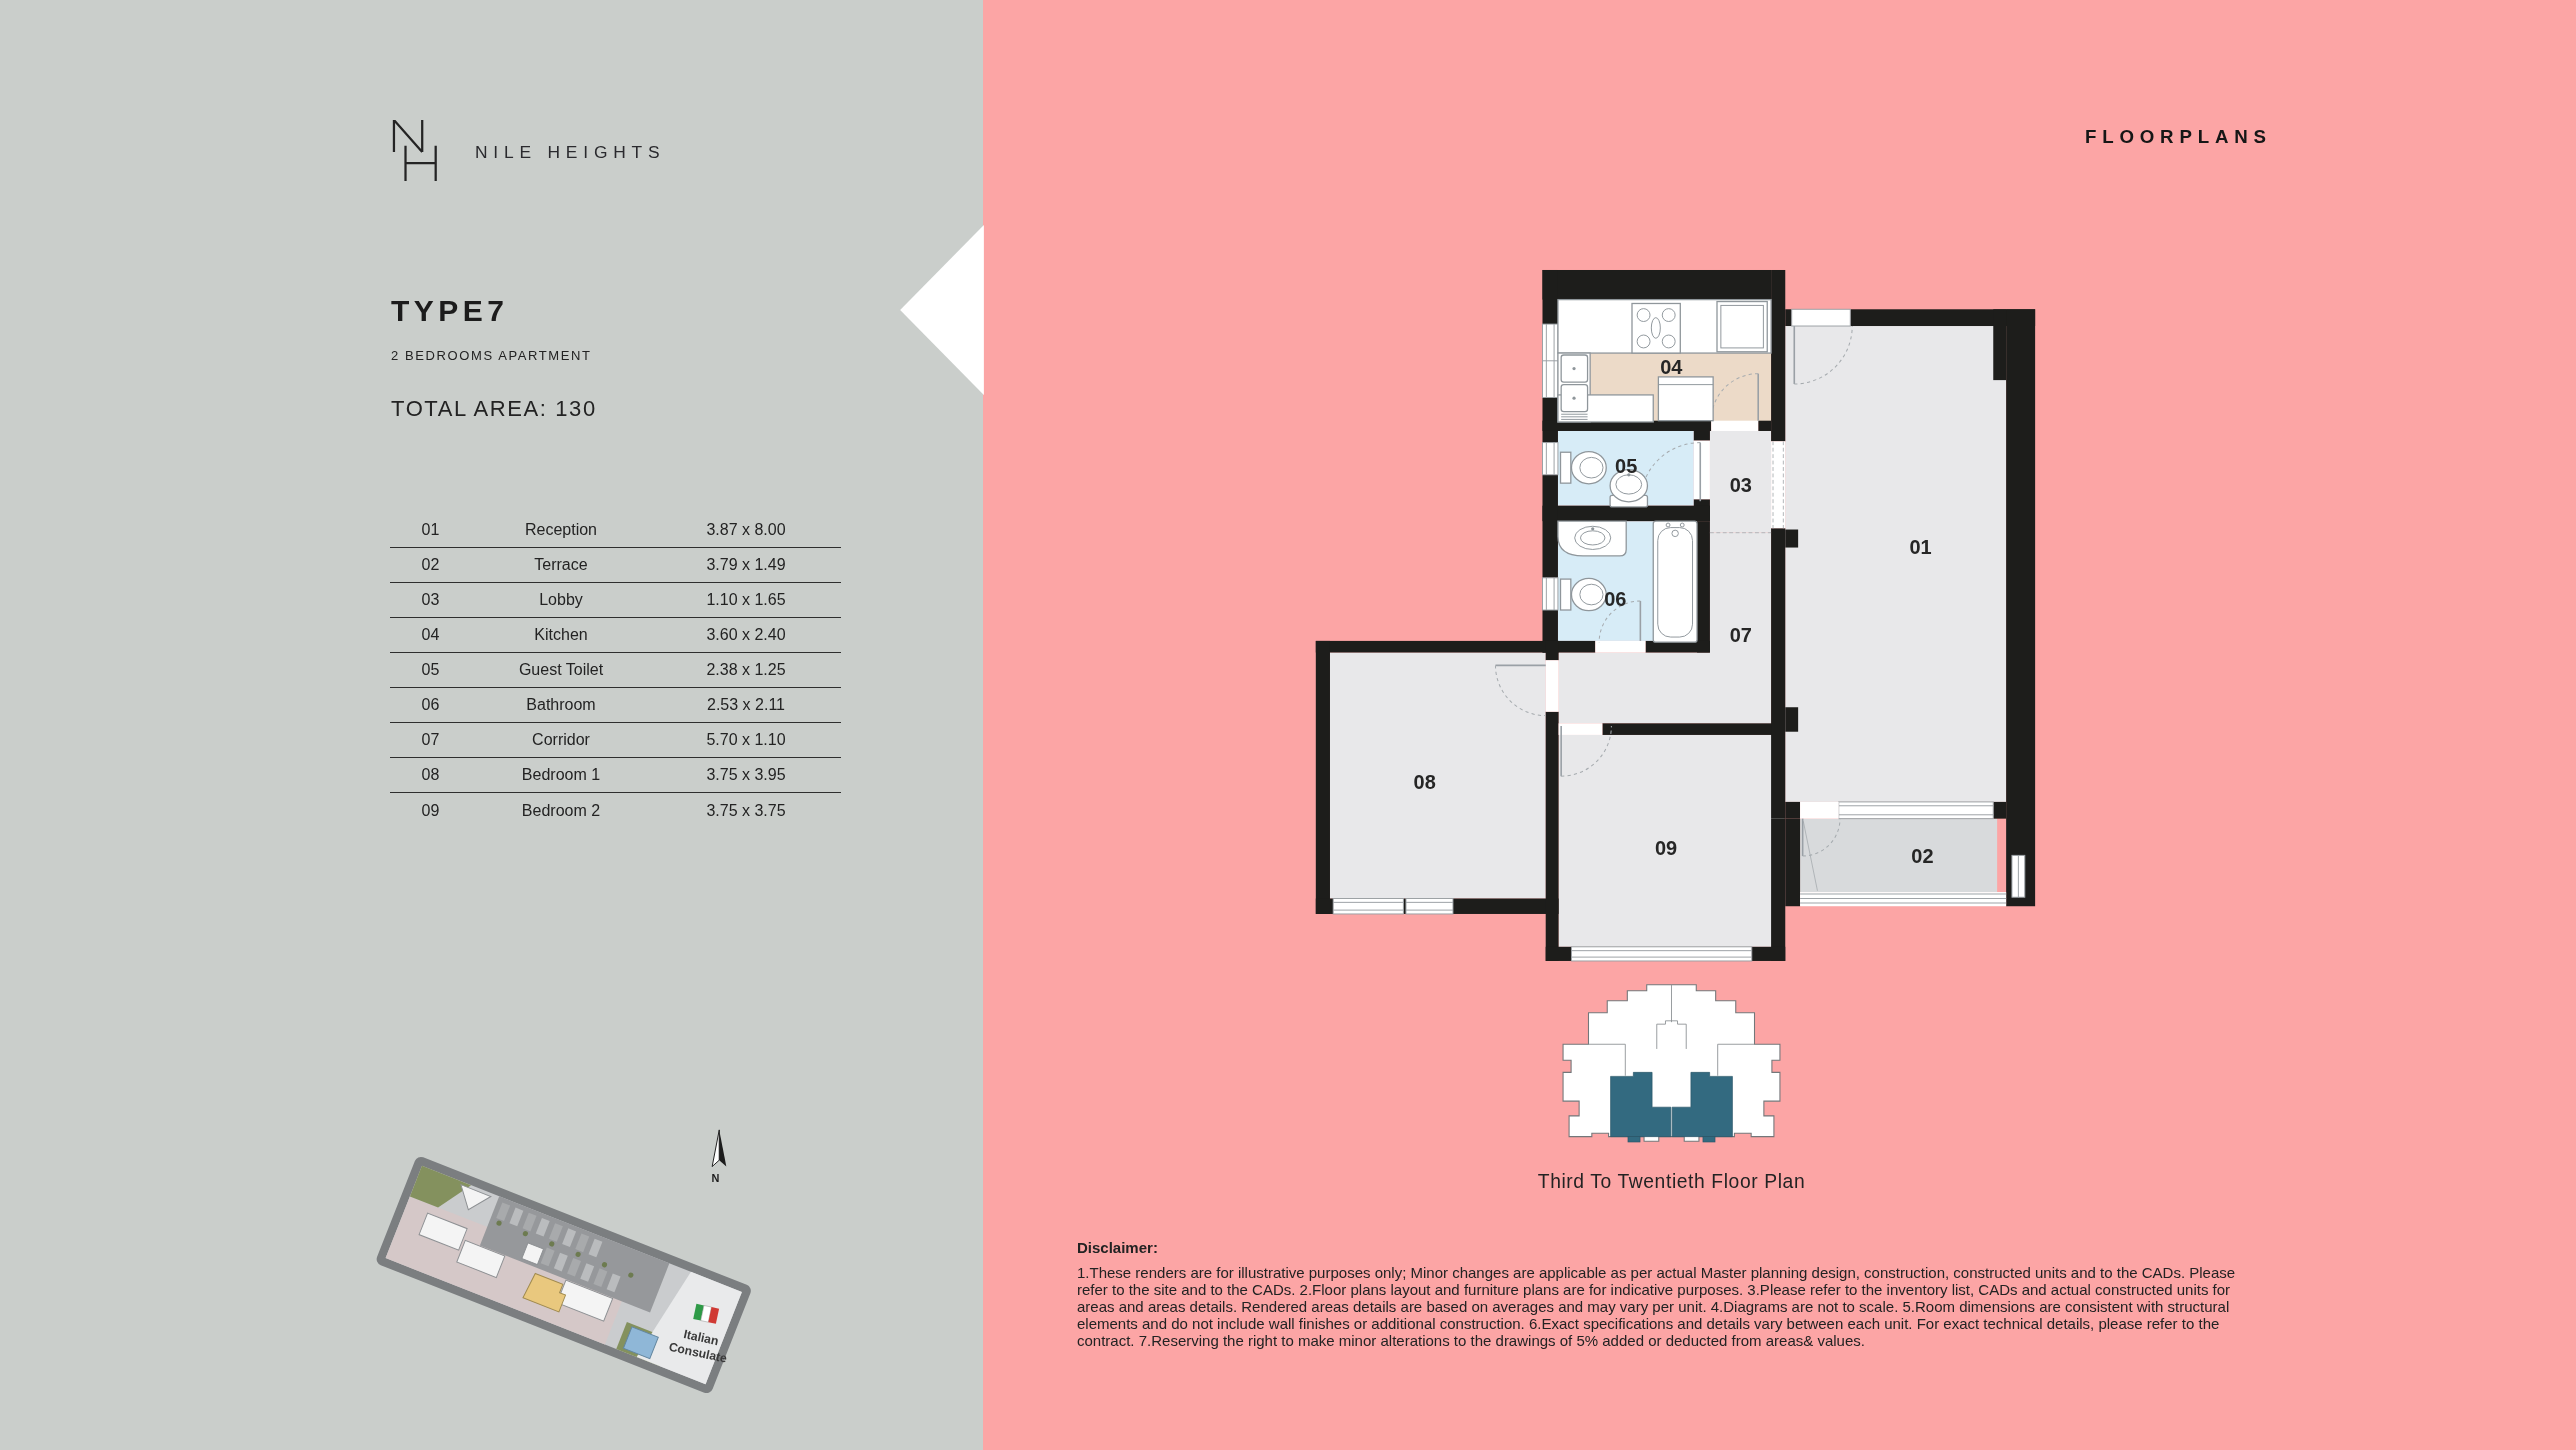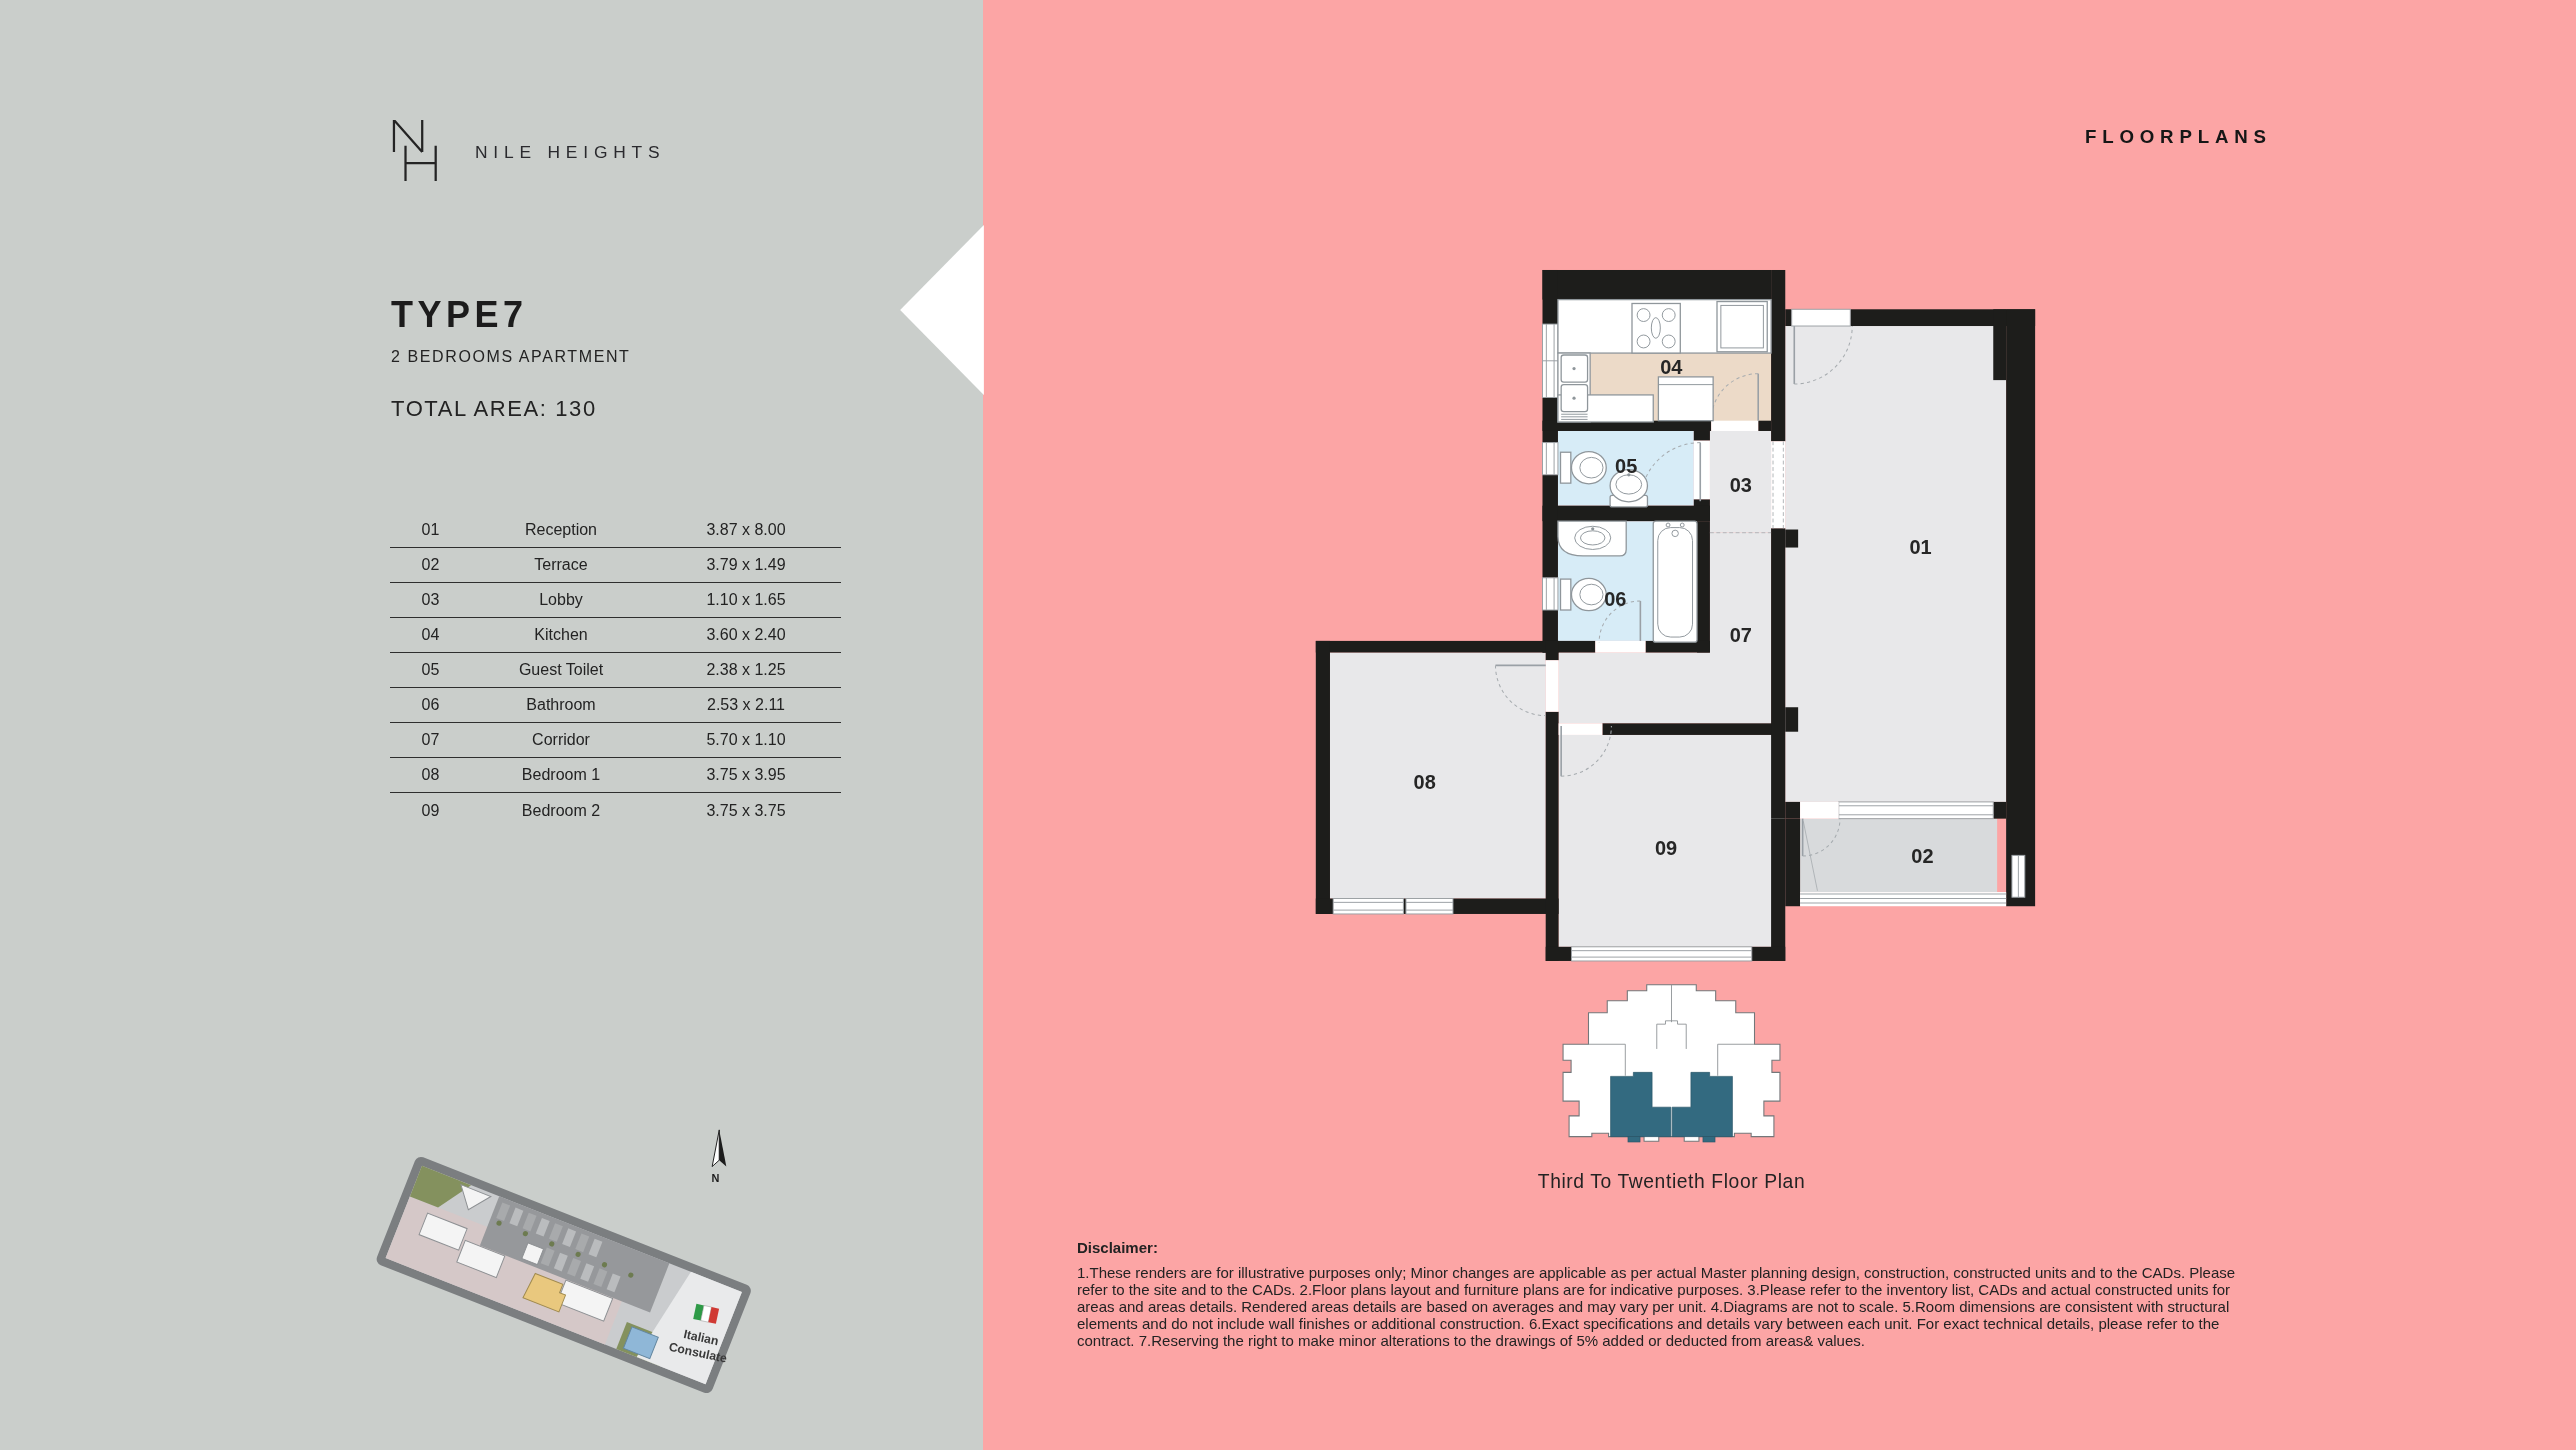--- a/index.html
+++ b/index.html
@@ -10,22 +10,22 @@
     --site_parking:#96989b; --site_green:#84915e; --site_yellow:#e9c87e;
     --site_blue:#8fb7d7; --flag_green:#2e9a47; --flag_red:#d03a34;
   }
   html,body{margin:0;padding:0;background:#fff;}
   #canvas{position:relative;width:2576px;height:1450px;background:#fca5a5;overflow:hidden;
           font-family:"Liberation Sans",sans-serif;color:var(--ink);}
   .abs{position:absolute;}
   .sidebar{left:0;top:0;width:983px;height:1450px;background:var(--sidebar_bg);}
   .notch{left:900px;top:225px;}
   .brand-text{left:475px;top:142px;font-size:17.4px;letter-spacing:5.8px;font-weight:400;color:#2a2a2e;}
-  .type-title{left:391px;top:294px;font-size:36px;font-weight:800;letter-spacing:4.5px;color:#1c1c1c;}
-  .subtitle{left:391px;top:348px;font-size:16px;letter-spacing:1.6px;font-weight:500;}
+  .type-title{left:391px;top:294px;font-size:30px;font-weight:800;letter-spacing:4.5px;color:#1c1c1c;}
+  .subtitle{left:391px;top:348px;font-size:13px;letter-spacing:1.6px;font-weight:500;}
   .totalarea{left:391px;top:396px;font-size:22px;letter-spacing:1.6px;font-weight:500;}
   .rtable{left:390px;top:513px;width:451px;}
   .rrow{display:flex;align-items:center;height:35px;box-sizing:border-box;
         border-bottom:1.3px solid #2e2e2e;font-size:16px;font-weight:500;}
   .rrow:last-child{border-bottom:none;}
   .col-no{width:81px;text-align:center;}
   .col-name{width:180px;text-align:center;}
   .col-dims{width:190px;text-align:center;}
   .floorplans-title{left:2085px;top:126px;font-size:18.7px;letter-spacing:5.8px;font-weight:600;color:#161616;}
   .caption{left:1475px;top:1171px;width:393px;text-align:center;font-size:19.3px;letter-spacing:0.6px;font-weight:500;}

